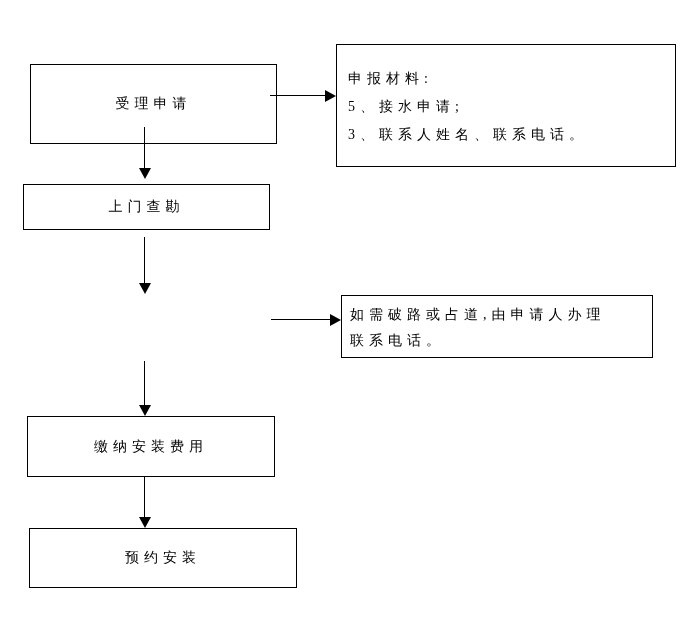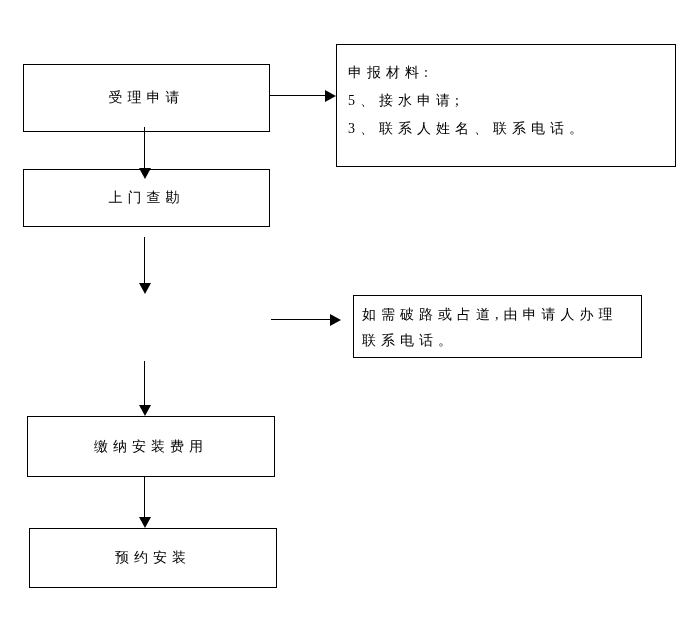--- a/index.html
+++ b/index.html
@@ -71,30 +71,30 @@
     background: #000000;
   }
   .harrow .head {
     width: 0;
     height: 0;
     border-top: 6.5px solid transparent;
     border-bottom: 6.5px solid transparent;
     border-left: 11px solid #000000;
   }
   
-  #box-accept   { left: 23px;  top: 64px;  width: 247px; height: 68px; }
+  #box-accept   { left: 30px;  top: 64px;  width: 247px; height: 80px; }
   #box-materials{ left: 336px; top: 44px;  width: 340px; height: 123px;
-                  padding: 14px 0 0 11px; line-height: 28px; }
-  #box-survey   { left: 23px;  top: 169px; width: 247px; height: 58px; }
+                  padding: 20px 0 0 11px; line-height: 28px; }
+  #box-survey   { left: 23px;  top: 184px; width: 247px; height: 46px; }
   #box-plan     { left: 25px;  top: 294px; width: 246px; height: 67px;
                   padding: 6px 0 0 8px;  line-height: 28px; }
-  #box-road     { left: 341px; top: 295px; width: 289px; height: 63px;
-                  padding: 6px 0 0 8px;  line-height: 26px; margin-left: 12px; }
+  #box-road     { left: 341px; top: 295px; width: 312px; height: 63px;
+                  padding: 6px 0 0 8px;  line-height: 26px; }
   #box-pay      { left: 27px;  top: 416px; width: 248px; height: 61px; }
-  #box-install  { left: 29px;  top: 528px; width: 248px; height: 60px; }
+  #box-install  { left: 29px;  top: 528px; width: 268px; height: 60px; }
 
   #arrow-accept-materials { left: 270px; top: 89px;  width: 66px; }
   #arrow-plan-road        { left: 271px; top: 313px; width: 70px; }
   #arrow-accept-survey    { left: 138px; top: 127px; height: 52px; }
   #arrow-survey-plan      { left: 138px; top: 237px; height: 57px; }
   #arrow-plan-pay         { left: 138px; top: 361px; height: 55px; }
   #arrow-pay-install      { left: 138px; top: 477px; height: 51px; }
 </style>
 </head>
 <body>

